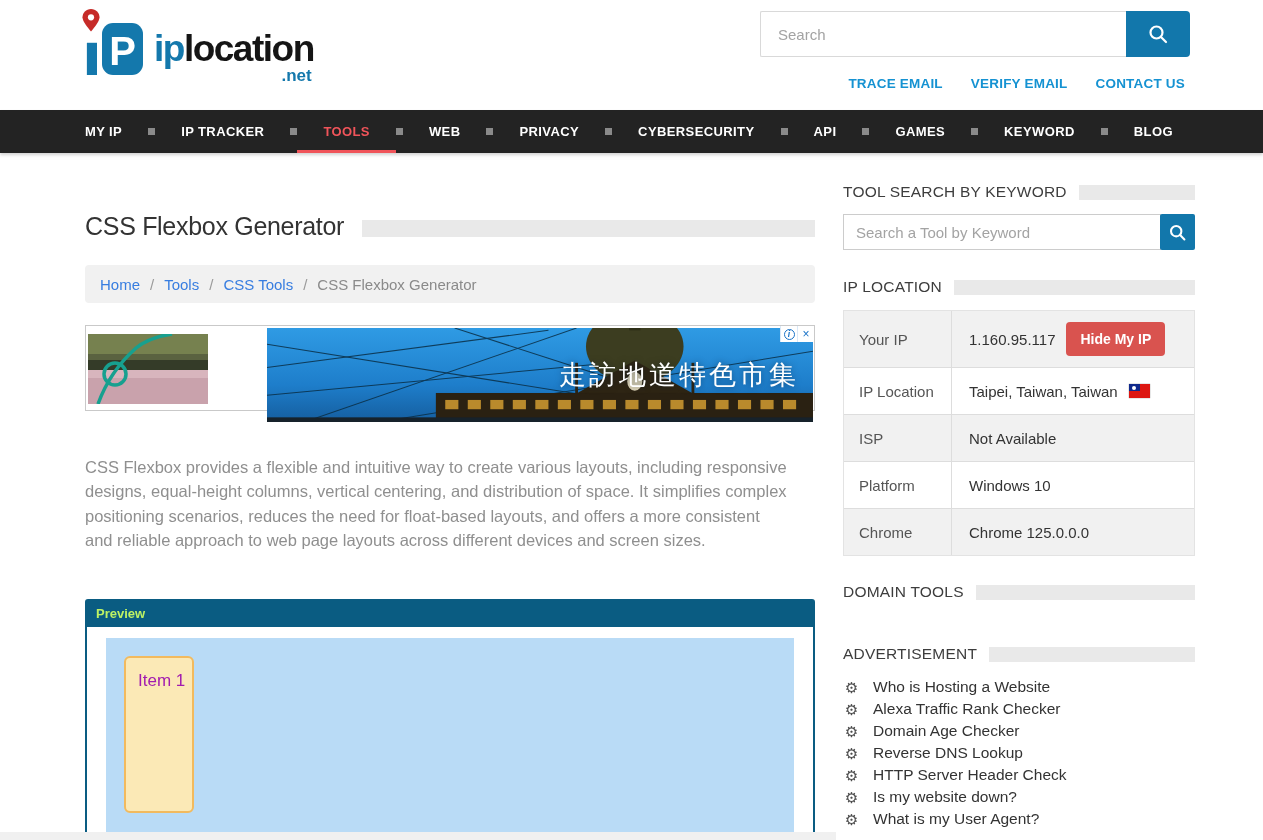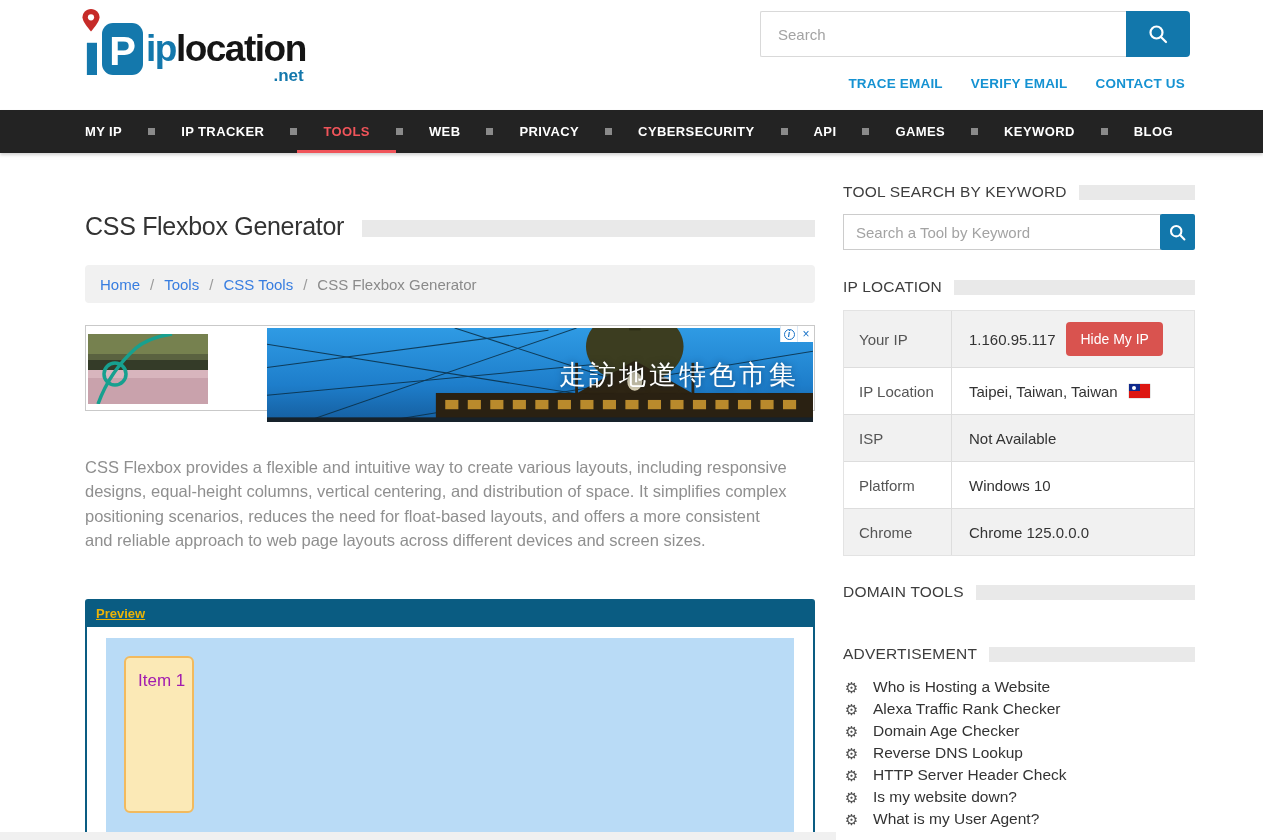--- a/index.html
+++ b/index.html
@@ -3,21 +3,21 @@
 <meta charset="utf-8">
 <style>
   * { box-sizing: border-box; }
   html,body { margin:0; padding:0; }
   body { font-family:"Liberation Sans", sans-serif; background:#fff; }
   .page { position:relative; width:1263px; height:840px; background:#fff; overflow:hidden; }
 
   
   .site-header { position:absolute; top:0; left:0; width:100%; height:110px; background:#fff; }
   .logo { position:absolute; left:80px; top:6px; display:flex; align-items:flex-start; text-decoration:none; }
-  .logo-text { position:relative; margin-left:2px; margin-top:24px; font-size:37px; font-weight:bold; letter-spacing:-1.5px; line-height:1; white-space:nowrap; }
+  .logo-text { position:relative; margin-left:10px; margin-top:24px; font-size:37px; font-weight:bold; letter-spacing:-1.5px; line-height:1; white-space:nowrap; }
   .logo-ip { color:#1478ac; }
   .logo-location { color:#151515; }
   .logo-net { position:absolute; right:2px; bottom:-17px; font-size:17px; font-weight:bold; color:#1478ac; letter-spacing:0; }
   .header-search { position:absolute; left:760px; top:11px; width:430px; height:46px; display:flex; }
   .header-search input { flex:1; border:1px solid #d9d9d9; border-right:none; border-radius:2px 0 0 2px; padding:0 17px; font-size:15px; color:#444; outline:none; font-family:inherit; }
   input::placeholder { color:#a3a3a3; }
   .search-btn { width:64px; height:46px; background:#1277ab; border:none; border-radius:0 4px 4px 0; display:flex; align-items:center; justify-content:center; cursor:pointer; }
   .header-links { position:absolute; top:76px; right:78px; display:flex; gap:28px; }
   .header-links a { color:#1592d2; font-size:13.5px; font-weight:bold; text-decoration:none; letter-spacing:0.2px; }
 
@@ -47,41 +47,41 @@
   .ad-caption { position:absolute; right:14px; top:50%; transform:translateY(-50%); color:#fff; font-size:27px; letter-spacing:3px; text-shadow:0 0 6px rgba(0,20,40,0.5); white-space:nowrap; }
   .ad-icons { position:absolute; top:0; right:0; display:flex; }
   .ad-icon { width:17px; height:16px; background:#fff; color:#1a73c8; display:flex; align-items:center; justify-content:center; font-size:12px; cursor:pointer; border-left:1px solid #d9e8f7; }
   .ad-icon .circ-i { width:11px; height:11px; border:1.4px solid #1a73c8; border-radius:50%; font-size:8.5px; font-style:italic; font-weight:bold; display:flex; align-items:center; justify-content:center; }
 
   
   .description { margin-top:44px; width:705px; font-size:16.5px; line-height:24.3px; color:#8f8f8f; }
 
   
   .preview-panel { margin-top:47px; border:2px solid #0a5c82; border-radius:3px; background:#fff; }
-  .preview-header { background:#0a5c82; color:#eab308; font-size:13px; font-weight:bold; padding:5px 9px 6px;text-decoration:underline; }
+  .preview-header { background:#0a5c82; color:#bef264; font-size:13px; font-weight:bold; padding:5px 9px 6px; }
   .preview-body { padding:11px 19px 14px; }
   .flex-container { background:#b9dbf6; height:196px; display:flex; }
   .flex-item { width:70px; height:157px; margin:18px; background:#fbe9b6; border:2px solid #f2ba5e; border-radius:6px; font-size:17px; color:#a21caf; padding:13px 0 0 12px; }
 
   
   .sidebar { position:absolute; left:843px; top:183px; width:352px; }
   .side-heading { display:flex; align-items:center; height:18px; font-size:15.5px; color:#3d3d3d; white-space:nowrap; letter-spacing:0.2px; }
   .heading-bar { flex:1; height:15px; background:#e9e9e9; margin-left:12px; }
   .tool-search { margin-top:13px; display:flex; height:36px; }
   .tool-search input { flex:1; border:1px solid #ccc; padding:0 12px; font-size:15px; color:#444; outline:none; font-family:inherit; }
   .tool-search .search-btn-sm { width:35px; background:#1277ab; border:none; border-radius:2px; display:flex; align-items:center; justify-content:center; cursor:pointer; margin-left:-1px; }
   .ip-heading { margin-top:28px; }
   .ip-table { margin-top:14px; border:1px solid #e3e3e3; }
   .ip-row { display:flex; align-items:stretch; height:47px; font-size:15px; background:#fff; }
   .ip-row.tall { height:56px; }
   .ip-row:nth-child(odd) { background:#f1f1f1; }
   .ip-row + .ip-row { border-top:1px solid #ddd; }
   .ip-label { width:108px; flex-shrink:0; display:flex; align-items:center; padding-left:15px; color:#555; border-right:1px solid #ddd; }
   .ip-value { flex:1; display:flex; align-items:center; gap:11px; padding-left:17px; color:#333; }
-  .hide-ip-btn { background:#d9534f; color:#fff; border:none; border-radius:4px; font-size:14px; font-weight:normal; padding:9px 14px; cursor:pointer; font-family:inherit; }
+  .hide-ip-btn { background:#d9534f; color:#fff; border:none; border-radius:4px; font-size:14px; font-weight:bold; padding:9px 14px; cursor:pointer; font-family:inherit; }
   .tw-flag { position:relative; width:21px; height:14px; background:#dd1712; display:inline-block; box-shadow:0 0 1px rgba(0,0,0,0.55); }
   .tw-flag .canton { position:absolute; left:0; top:0; width:11px; height:7px; background:#10298c; }
   .tw-flag .sun { position:absolute; left:3.5px; top:1.5px; width:4px; height:4px; background:#fff; border-radius:50%; }
   .adv-heading { margin-top:44px; }
   .domain-heading { margin-top:27px; }
   .domain-tools { margin-top:13px; list-style:none; margin-bottom:0; padding:0; }
   .domain-tools li { display:flex; align-items:center; gap:13px; height:22px; font-size:15.5px; }
   .domain-tools a { color:#333; text-decoration:none; }
   .gear { color:#4d4d4d; font-size:15px; width:17px; text-align:center; line-height:1; }
 

